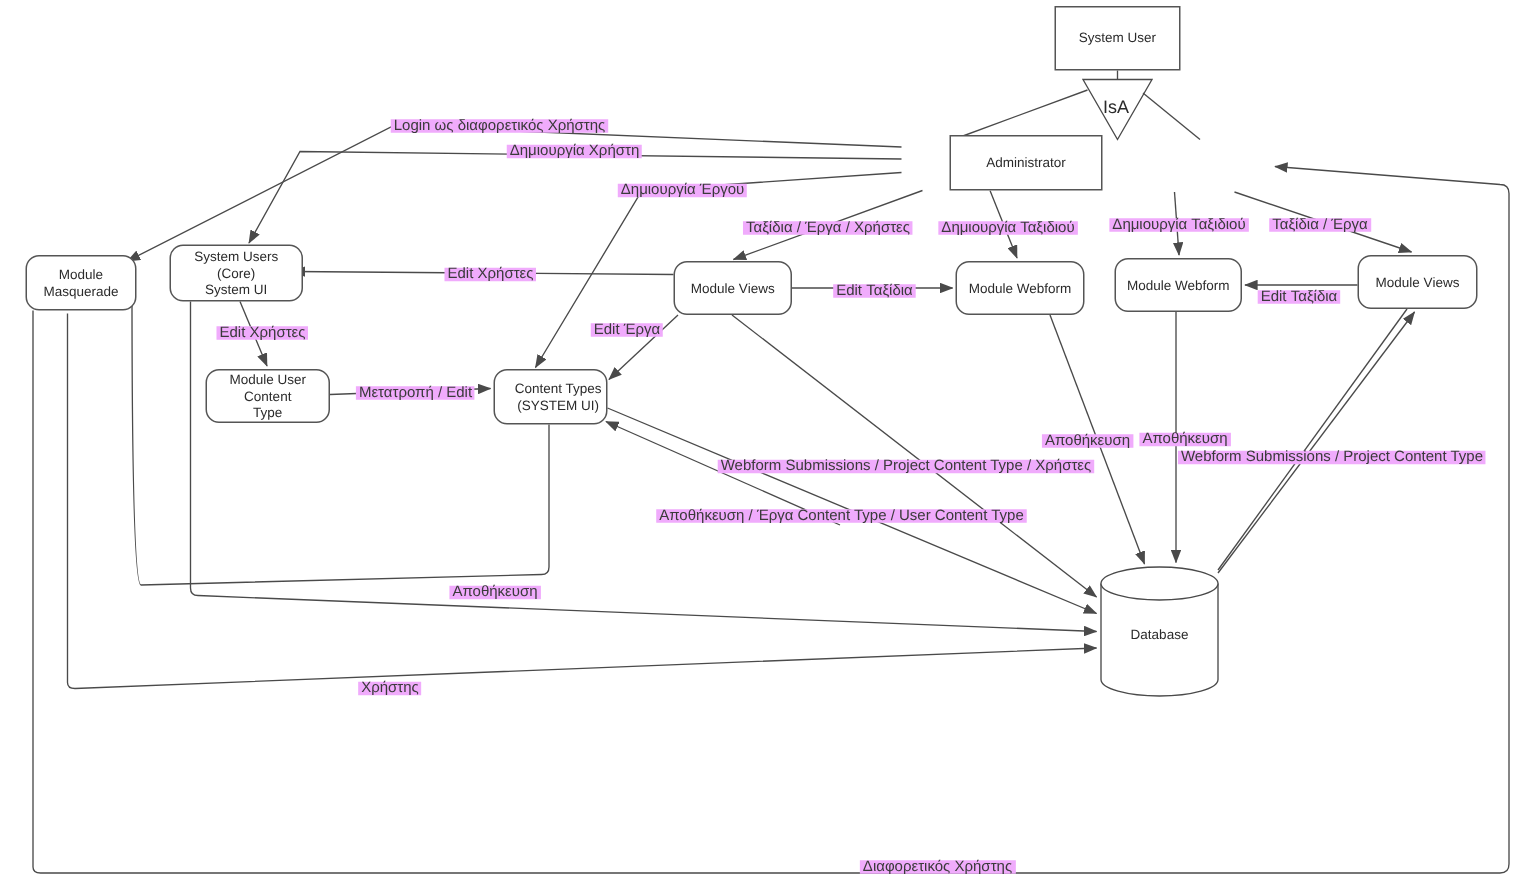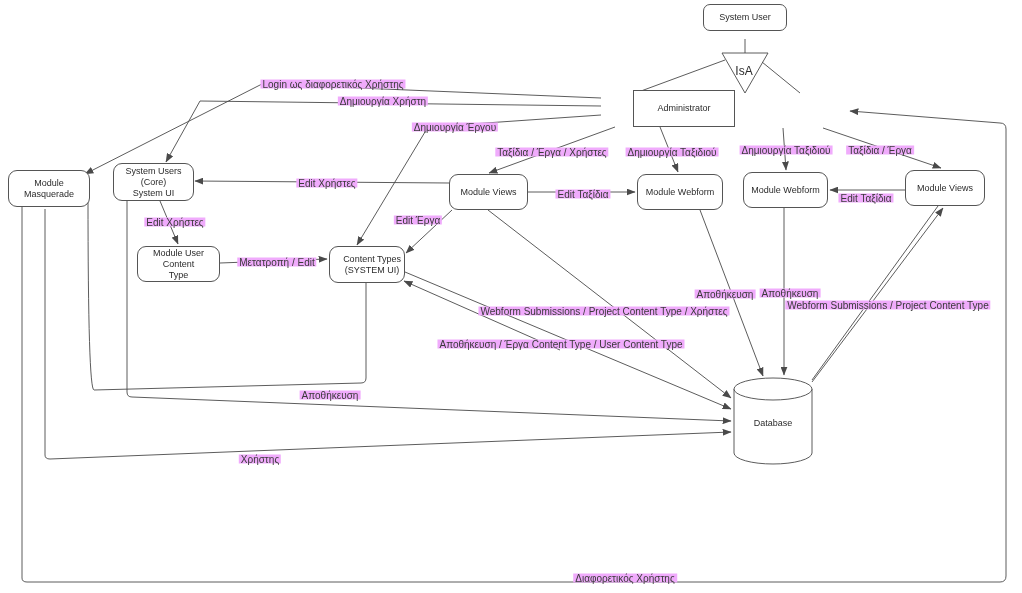--- a/index.html
+++ b/index.html
@@ -66,30 +66,30 @@
       <path d="M45,209 L45,455 Q45,459 50,459 L731,432" marker-end="url(#ah)"></path>
 
       <path d="M127,201 L127,392 Q127,397 132,397 L731,421" marker-end="url(#ah)"></path>
 
       <path d="M366,283 L366,378 Q366,383 361,383 L94,390 Q88,390 88,196 L86,190"></path>
 
       <path d="M560,350 L404,281" marker-end="url(#ah)"></path>
     </g>
   </svg>
 
-  <div class="node rect" style="left:703px;top:4px;width:84px;height:27px;border-radius:7px;">
+  <div class="node rect" style="left:703px;top:4px;width:84px;height:43px;">
     <span class="lbl">System User</span>
   </div>
   <div class="node rect" style="left:601px;top:90px;width:102px;height:37px;margin-left:32px;">
     <span class="lbl">Administrator</span>
   </div>
-  <div class="node round" style="left:8px;top:170px;width:82px;height:37px;">
+  <div class="node round" style="left:17px;top:170px;width:74px;height:37px;">
     <span class="lbl">Module Masquerade</span>
   </div>
-  <div class="node round" style="left:113px;top:163px;width:81px;height:38px;">
+  <div class="node round" style="left:113px;top:163px;width:89px;height:38px;">
     <span class="lbl" style="white-space:pre-line;">System Users (Core)
 System UI</span>
   </div>
   <div class="node round" style="left:137px;top:246px;width:83px;height:36px;justify-content:flex-end;">
     <span class="lbl" style="white-space:pre-line;">Module User Content
 Type</span>
   </div>
   <div class="node round" style="left:329px;top:246px;width:76px;height:37px;justify-content:flex-end;">
     <span class="lbl" style="white-space:pre-line;">Content Types
 (SYSTEM UI)</span>

